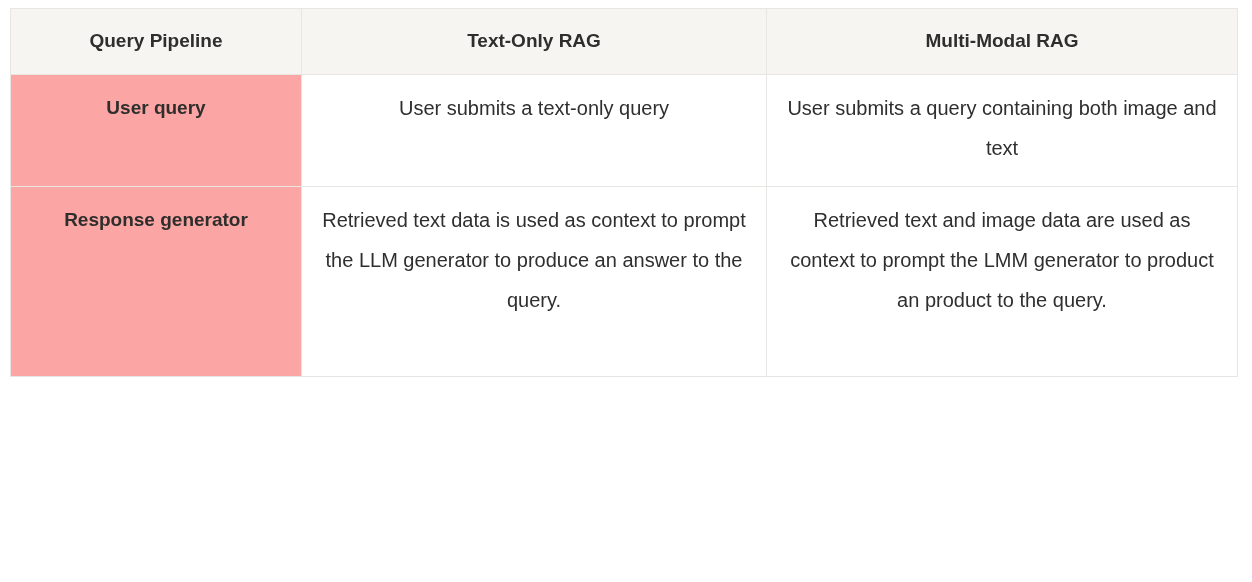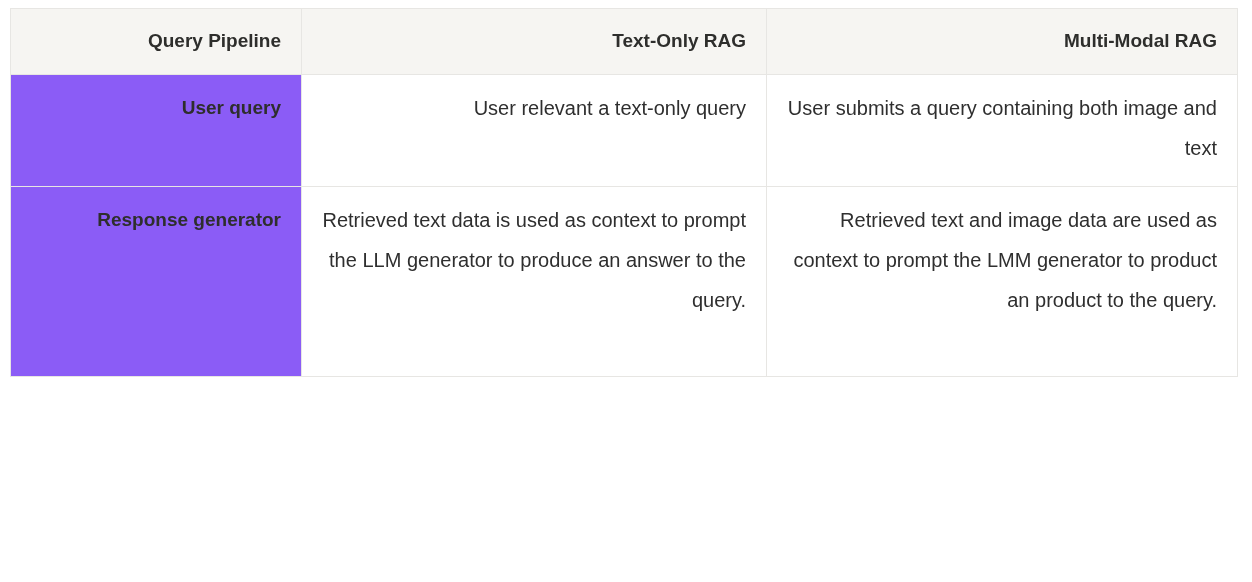--- a/index.html
+++ b/index.html
@@ -39,39 +39,39 @@
   }
 
   table.comparison col.c-label { width: 291px; }
   table.comparison col.c-textonly { width: 465px; }
   table.comparison col.c-multimodal { width: 471px; }
 
   table.comparison th,
   table.comparison td {
     border: 1px solid #e7e6e3;
     vertical-align: top;
-    text-align: right;
+    text-align: center;
     padding: 16px 20px 18px 20px;
     box-sizing: border-box;
   }
 
   
   table.comparison thead th {
     background: #f6f5f2;
     color: #2e2e2c;
     font-weight: bold;
     font-size: 19px;
     line-height: 26px;
     padding-top: 19px;
     padding-bottom: 20px;
   }
 
   
   table.comparison tbody th.row-label {
-    background: #8b5cf6;
+    background: #fca5a5;
     color: #2e2e2c;
     font-weight: bold;
     font-size: 19px;
     line-height: 40px;
     padding-top: 13px;
   }
 
   
   table.comparison tbody td.cell {
     background: #ffffff;
@@ -108,21 +108,21 @@
         <tr>
           <th scope="col">Query Pipeline</th>
           <th scope="col">Text-Only RAG</th>
           <th scope="col">Multi-Modal RAG</th>
         </tr>
       </thead>
 
       <tbody>
         <tr class="row-user-query">
           <th scope="row" class="row-label">User query</th>
-          <td class="cell">User relevant a text-only query</td>
+          <td class="cell">User submits a text-only query</td>
           <td class="cell">User submits a query containing both image and text</td>
         </tr>
 
 
         <tr class="row-response-generation">
           <th scope="row" class="row-label">Response generator</th>
           <td class="cell">Retrieved text data is used as context to prompt the LLM generator to produce an answer to the query.</td>
           <td class="cell">Retrieved text and image data are used as context to prompt the LMM generator to product an product to the query.</td>
         </tr>
       </tbody>

